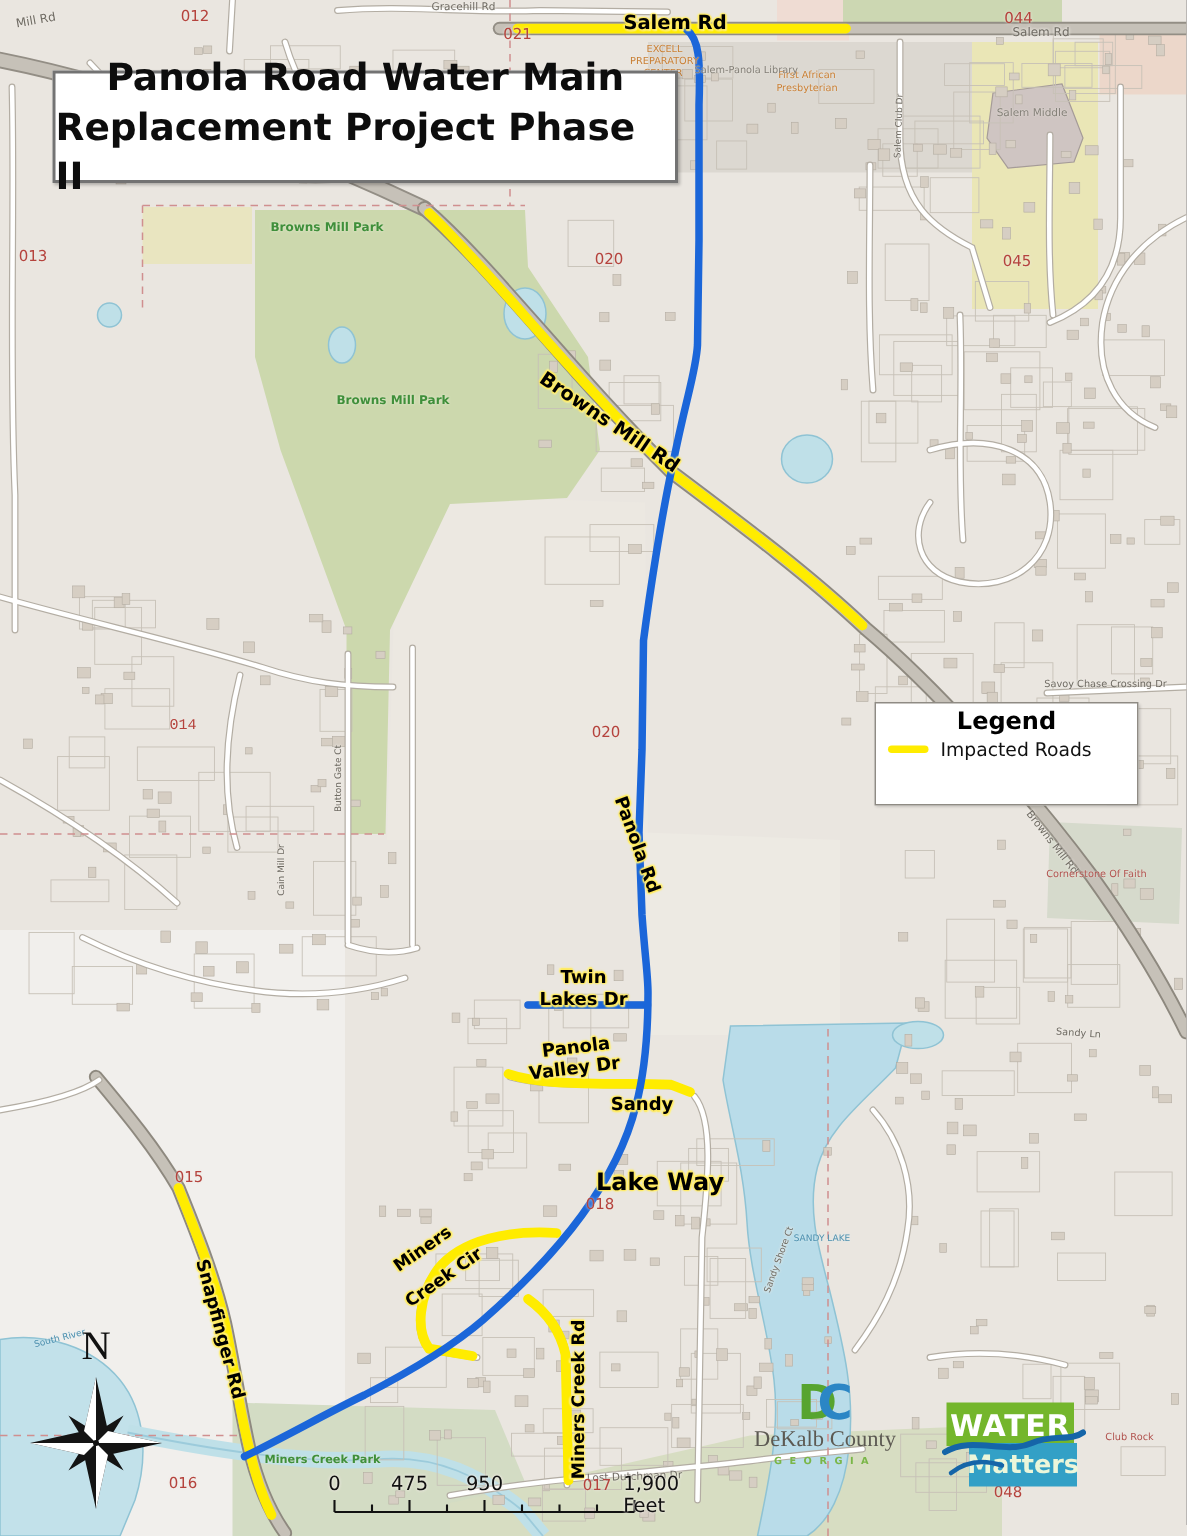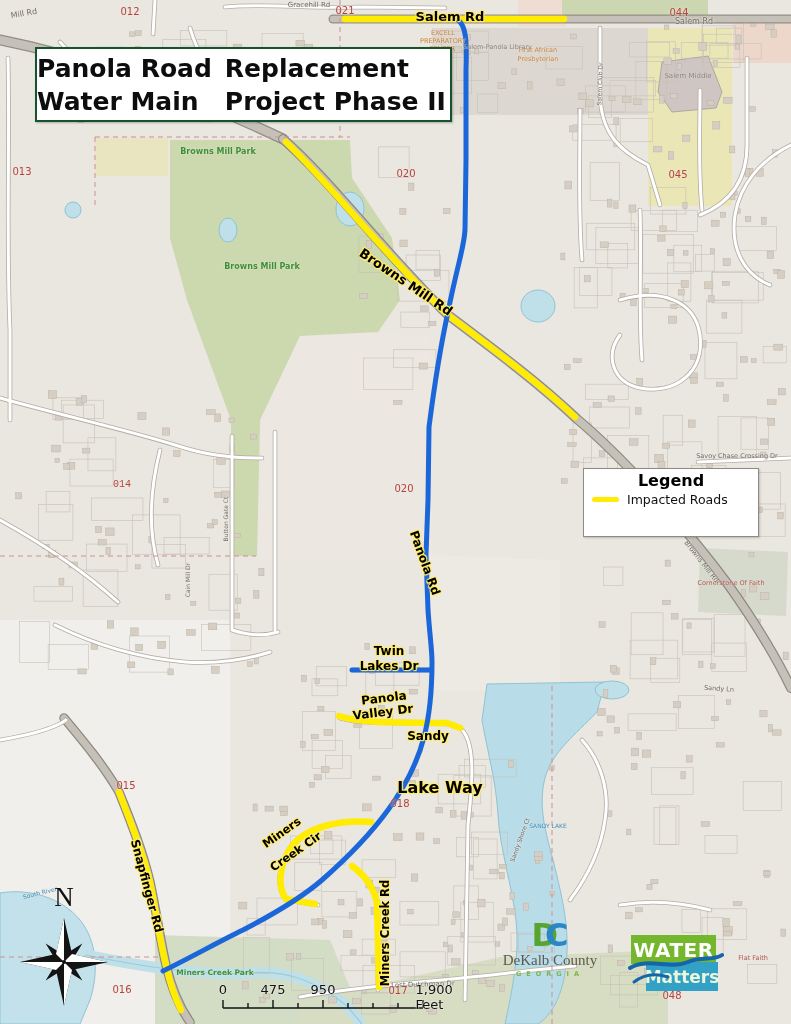--- a/index.html
+++ b/index.html
@@ -16,22 +16,22 @@
   .k-mn{color:#6f6b63;text-shadow:0 0 2px #efece6,0 0 2px #efece6;}
   .k-pc{color:#b5433d;text-shadow:0 0 2px #eee9e2;}
   .k-pk{color:#3f8f3a;font-weight:700;text-shadow:0 0 2px #e6eed6;}
   .k-wt{color:#4c8fae;text-shadow:0 0 2px #d8ecf2;}
   .k-or{color:#c87f35;text-shadow:0 0 1px #f4efe7;}
   .k-pg{color:#827e76;text-shadow:0 0 1px #f0ece5;}
   .k-pr{color:#b0524e;text-shadow:0 0 1px #f0ece5;}
   
   .title-box{
     position:absolute;left:35px;top:47px;width:413px;height:71px;z-index:10;
-    background:#fff;border:2px solid #14532d;box-shadow:1px 1px 2px rgba(0,0,0,.25);
-    display:flex;flex-direction:row;align-items:center;justify-content:center;
+    background:#fff;border:2px solid #737373;box-shadow:1px 1px 2px rgba(0,0,0,.25);
+    display:flex;flex-direction:column;align-items:center;justify-content:center;
   }
   .title-line{font-size:25px;font-weight:700;color:#0d0d0d;line-height:33px;letter-spacing:0;}
   
   .legend{
     position:absolute;left:583px;top:468px;width:174px;height:65px;z-index:10;
     background:#fff;border:1px solid #8f8b84;box-shadow:1px 1px 2px rgba(0,0,0,.2);
     padding:2px 0 0 0;
   }
   .legend-title{text-align:center;font-size:16px;font-weight:700;color:#000;}
   .legend-row{display:flex;align-items:center;height:19px;padding-left:8px;}
@@ -753,21 +753,21 @@
       <div class="lbl k-mn" style="left: 694px; top: 22px; font-size: 8px; transform: translate(-50%, -50%) rotate(0deg);">Salem Rd</div>
       <div class="lbl k-mn" style="left: 737px; top: 456px; font-size: 6.5px; transform: translate(-50%, -50%) rotate(0deg);">Savoy Chase Crossing Dr</div>
       <div class="lbl k-mn" style="left: 423px; top: 985px; font-size: 7px; transform: translate(-50%, -50%) rotate(-2deg);">Lost Dutchman Dr</div>
       <div class="lbl k-mn" style="left: 719px; top: 689px; font-size: 6.5px; transform: translate(-50%, -50%) rotate(4deg);">Sandy Ln</div>
       <div class="lbl k-mn" style="left: 701px; top: 562px; font-size: 7px; transform: translate(-50%, -50%) rotate(52deg);">Browns Mill Rd</div>
       <div class="lbl k-mn" style="left: 188px; top: 580px; font-size: 6px; transform: translate(-50%, -50%) rotate(-90deg);">Cain Mill Dr</div>
       <div class="lbl k-mn" style="left: 226px; top: 519px; font-size: 6px; transform: translate(-50%, -50%) rotate(-90deg);">Button Gate Ct</div>
       <div class="lbl k-mn" style="left: 600px; top: 84px; font-size: 6px; transform: translate(-50%, -50%) rotate(-88deg);">Salem Club Dr</div>
       <div class="lbl k-mn" style="left: 520px; top: 840px; font-size: 6px; transform: translate(-50%, -50%) rotate(-70deg);">Sandy Shore Ct</div>
       <div class="lbl k-pc" style="left: 130px; top: 12px; font-size: 10px; transform: translate(-50%, -50%) rotate(0deg);">012</div>
-      <div class="lbl k-pc" style="left: 345px; top: 11px; font-size: 10px; transform: translate(-50%, -50%) rotate(0deg);">021</div>
+      <div class="lbl k-pc" style="left: 345px; top: 24px; font-size: 10px; transform: translate(-50%, -50%) rotate(0deg);">021</div>
       <div class="lbl k-pc" style="left: 679px; top: 13px; font-size: 10px; transform: translate(-50%, -50%) rotate(0deg);">044</div>
       <div class="lbl k-pc" style="left: 22px; top: 172px; font-size: 10px; transform: translate(-50%, -50%) rotate(0deg);">013</div>
       <div class="lbl k-pc" style="left: 406px; top: 174px; font-size: 10px; transform: translate(-50%, -50%) rotate(0deg);">020</div>
       <div class="lbl k-pc" style="left: 678px; top: 175px; font-size: 10px; transform: translate(-50%, -50%) rotate(0deg);">045</div>
       <div class="lbl k-pc" style="left: 122px; top: 485px; font-size: 10px; transform: translate(-50%, -50%) rotate(0deg); font-family: Liberation Mono, monospace;">014</div>
       <div class="lbl k-pc" style="left: 404px; top: 489px; font-size: 10px; transform: translate(-50%, -50%) rotate(0deg);">020</div>
       <div class="lbl k-pc" style="left: 126px; top: 786px; font-size: 10px; transform: translate(-50%, -50%) rotate(0deg);">015</div>
       <div class="lbl k-pc" style="left: 400px; top: 804px; font-size: 10px; transform: translate(-50%, -50%) rotate(0deg);">018</div>
       <div class="lbl k-pc" style="left: 122px; top: 990px; font-size: 10px; transform: translate(-50%, -50%) rotate(0deg);">016</div>
       <div class="lbl k-pc" style="left: 398px; top: 991px; font-size: 10px; transform: translate(-50%, -50%) rotate(0deg);">017</div>
@@ -778,21 +778,21 @@
       <div class="lbl k-wt" style="left: 548px; top: 826px; font-size: 6px; transform: translate(-50%, -50%) rotate(0deg);">SANDY LAKE</div>
       <div class="lbl k-wt" style="left: 40px; top: 893px; font-size: 6px; transform: translate(-50%, -50%) rotate(-14deg);">South River</div>
       <div class="lbl k-or" style="left: 443px; top: 33px; font-size: 6.5px; transform: translate(-50%, -50%) rotate(0deg);">EXCELL</div>
       <div class="lbl k-or" style="left: 443px; top: 41px; font-size: 6.5px; transform: translate(-50%, -50%) rotate(0deg);">PREPARATORY</div>
       <div class="lbl k-or" style="left: 442px; top: 49px; font-size: 6.5px; transform: translate(-50%, -50%) rotate(0deg);">CENTER</div>
       <div class="lbl k-or" style="left: 538px; top: 50px; font-size: 6.5px; transform: translate(-50%, -50%) rotate(0deg);">First African</div>
       <div class="lbl k-or" style="left: 538px; top: 59px; font-size: 6.5px; transform: translate(-50%, -50%) rotate(0deg);">Presbyterian</div>
       <div class="lbl k-pg" style="left: 489px; top: 47px; font-size: 6.5px; transform: translate(-50%, -50%) rotate(0deg); padding-left: 17px;">Salem-Panola Library</div>
       <div class="lbl k-pg" style="left: 688px; top: 76px; font-size: 7px; transform: translate(-50%, -50%) rotate(0deg); text-align: right;">Salem Middle</div>
       <div class="lbl k-pr" style="left: 731px; top: 583px; font-size: 6.5px; transform: translate(-50%, -50%) rotate(0deg);">Cornerstone Of Faith</div>
-      <div class="lbl k-pr" style="left: 753px; top: 958px; font-size: 6.5px; transform: translate(-50%, -50%) rotate(0deg);">Flat Faith</div>
+      <div class="lbl k-pr" style="left: 753px; top: 958px; font-size: 6.5px; transform: translate(-50%, -50%) rotate(0deg);">Club Rock</div>
     </div>
 
   <div class="scalebar">
     <span class="sb-num" style="left:18px">0</span>
     <span class="sb-num" style="left:68px">475</span>
     <span class="sb-num" style="left:118px">950</span>
     <span class="sb-num" style="left:237px">1,900 Feet</span>
     <svg width="290" height="34">
       <g stroke="#111" stroke-width="1.4">
         <line x1="18" y1="26" x2="218" y2="26"></line>

